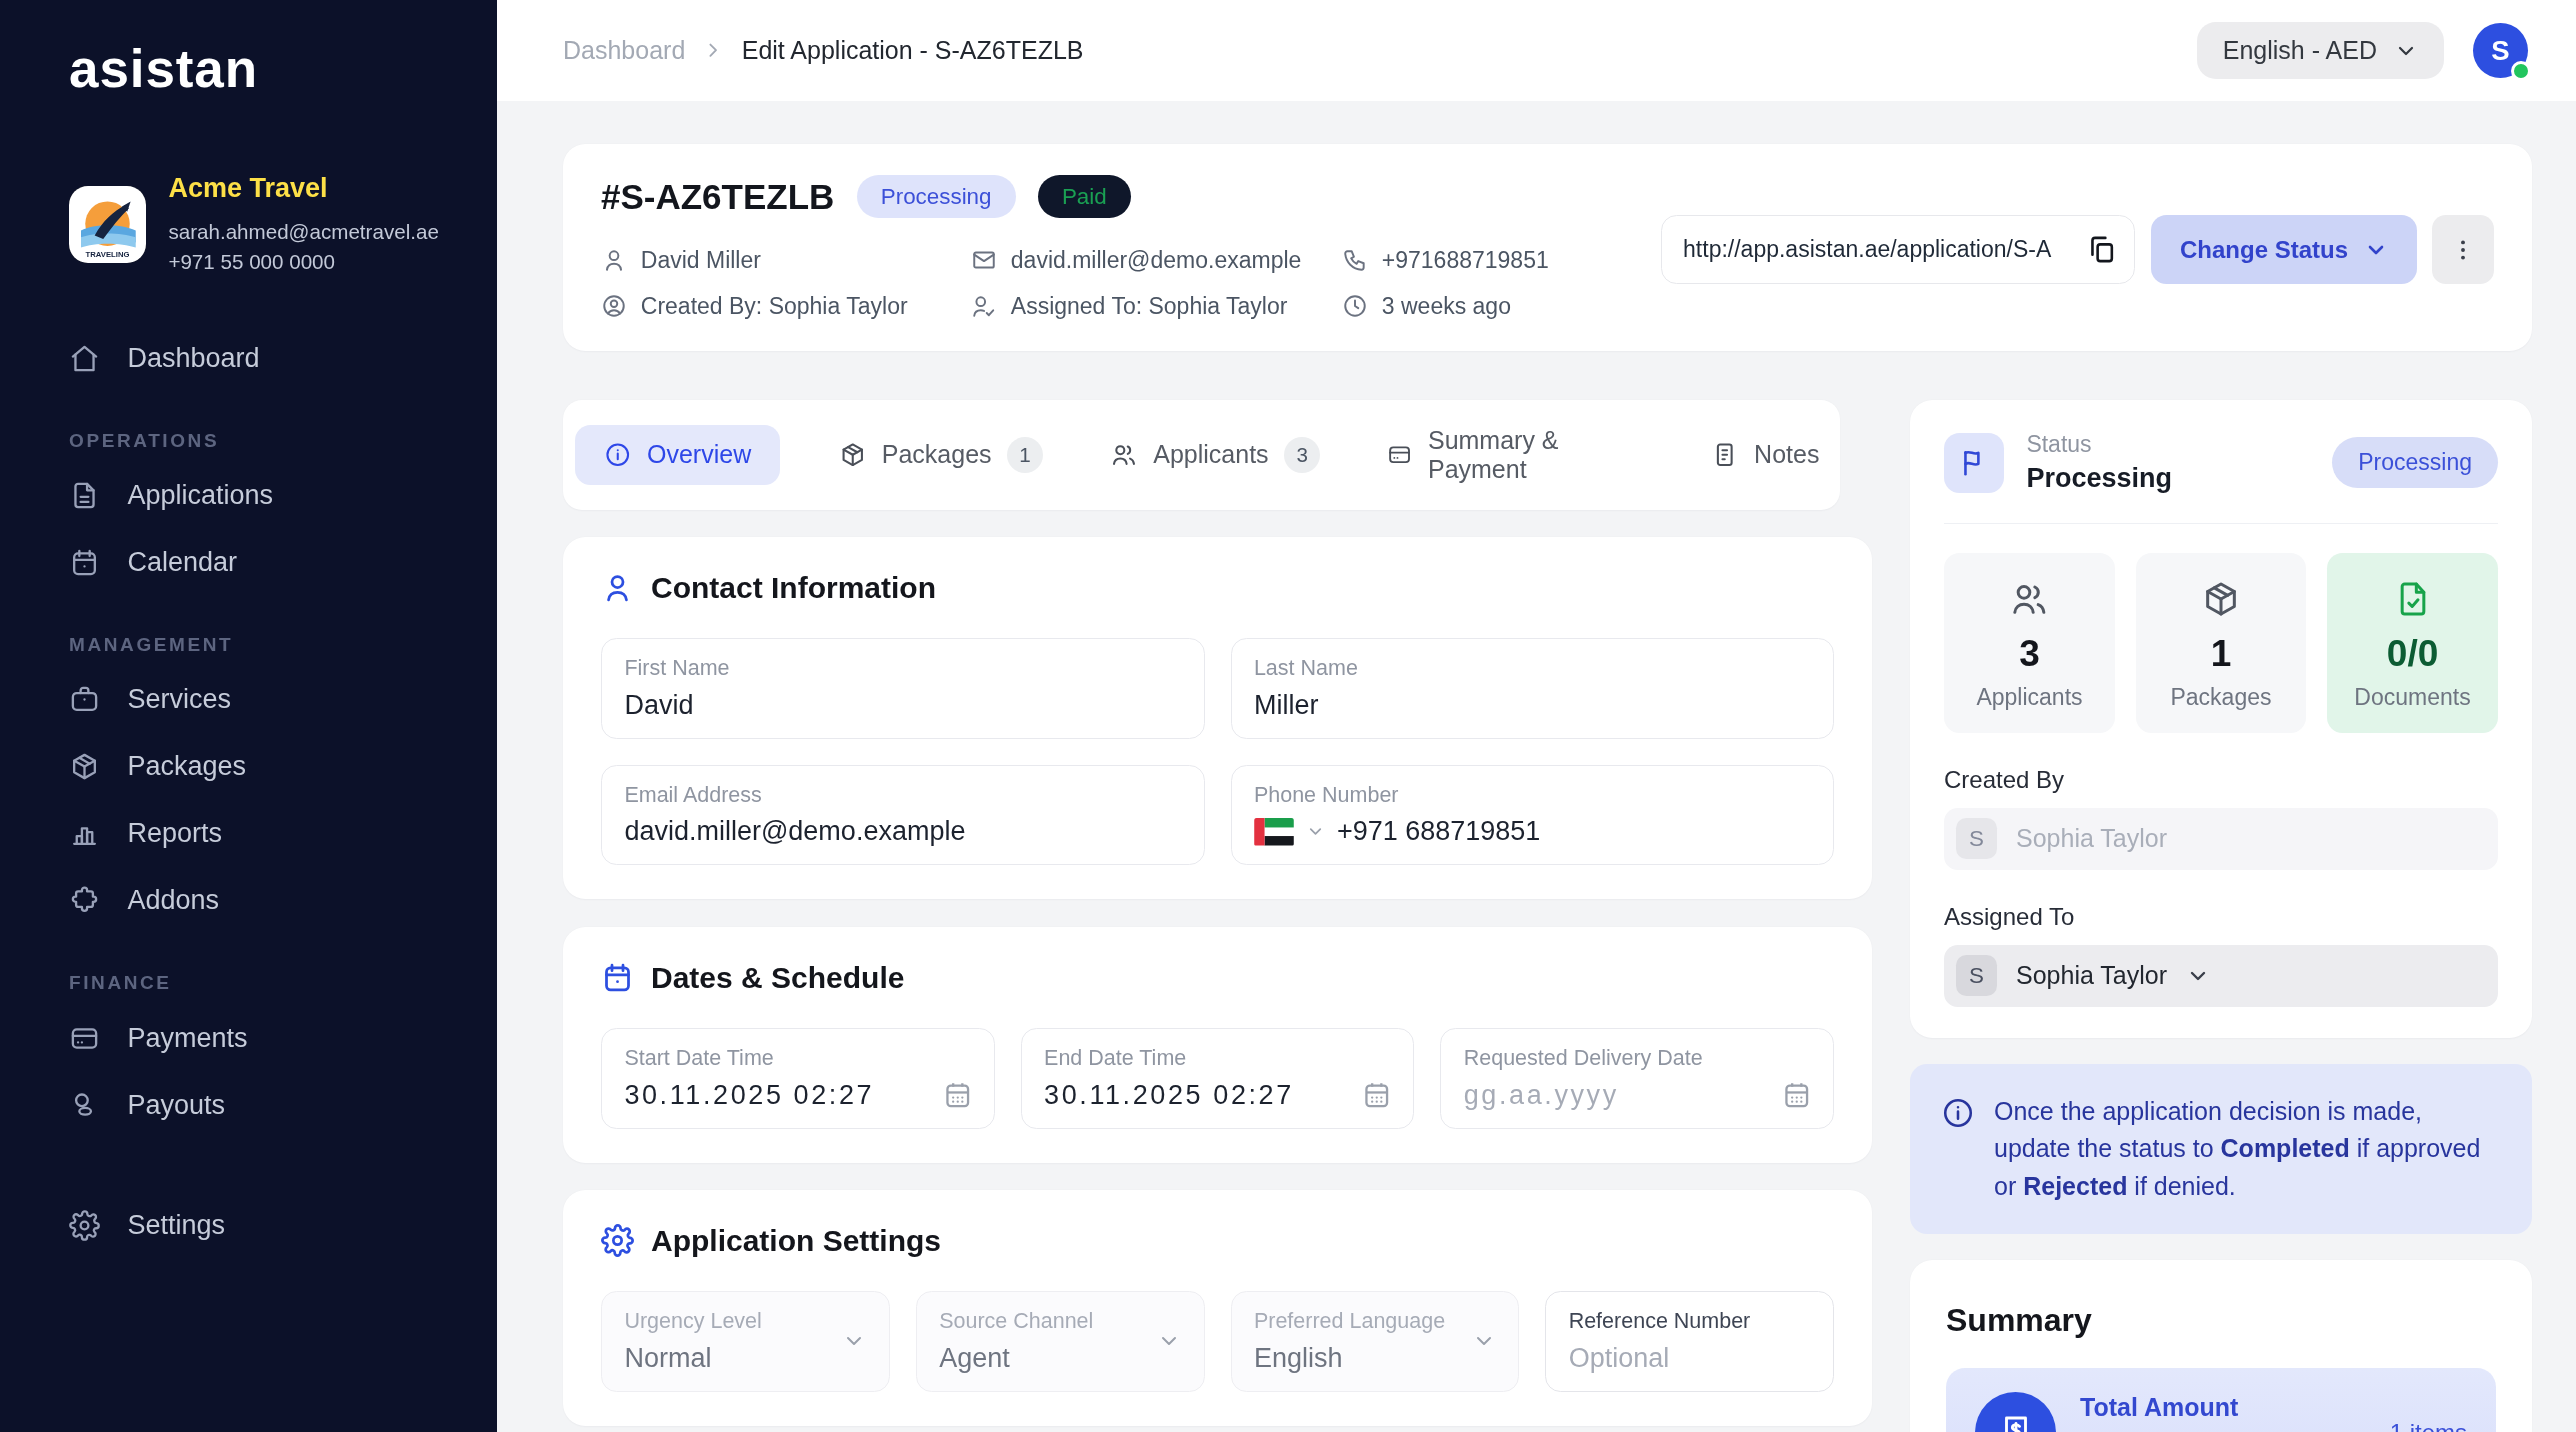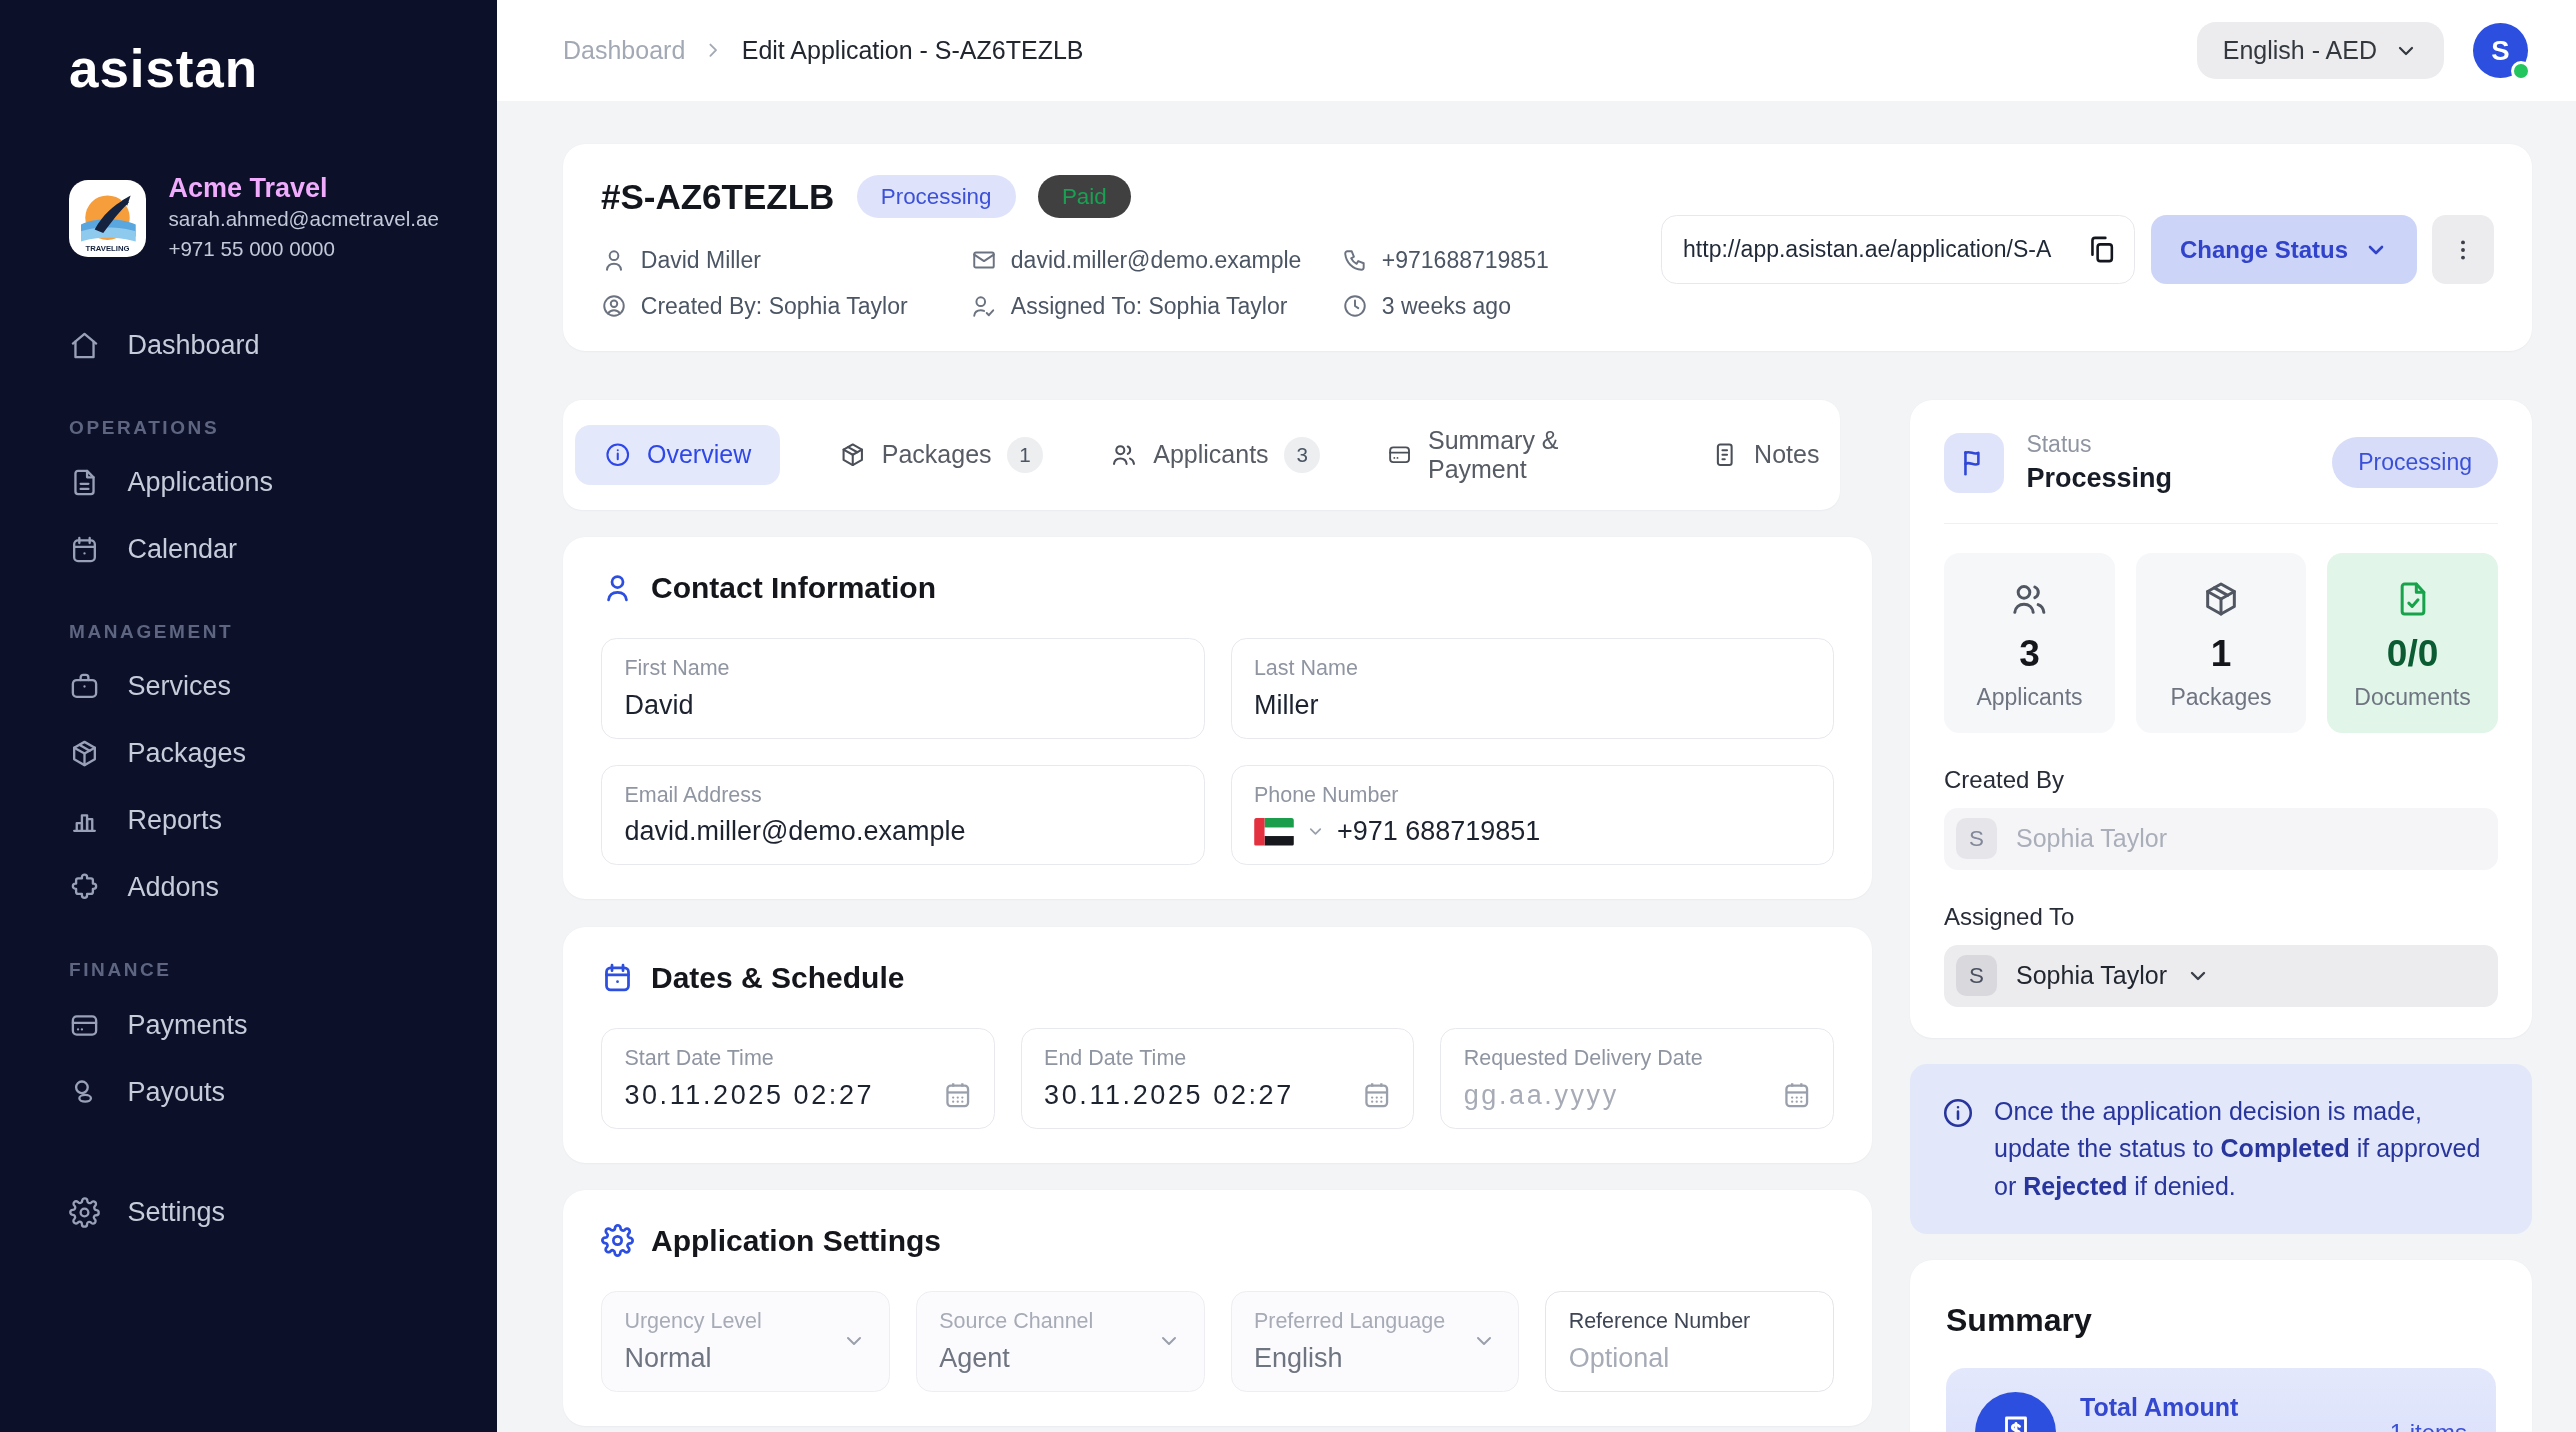--- a/index.html
+++ b/index.html
@@ -15,21 +15,21 @@
   
   .sidebar {
     position:absolute; left:0; top:0; width:497px; height:1432px;
     background:#0c1129; color:#c7cdda; padding:38px 0 0 0;
   }
   .logo { font-size:53px; font-weight:800; color:#ffffff; letter-spacing:0.9px; padding-left:69px; }
   .account { display:flex; gap:22.4px; align-items:center; padding:74px 26px 0 69px; }
   .account-logo {
     width:77px; height:77px; border-radius:19px; background:#000000; overflow:hidden; flex-shrink:0;
   }
-  .account-name { font-size:27px; font-weight:700; color:#f0abfc; margin-bottom:0; }
+  .account-name { font-size:27px; font-weight:700; color:#fde047; margin-bottom:13px; }
   .account-line { font-size:20.6px; color:#c3c9d8; line-height:1.45; }
   .menu { margin-top:48px; padding-left:69px; }
   .menu-item { display:flex; align-items:center; gap:27.5px; height:67px; font-size:27px; color:#c6ccda; cursor:pointer; }
   .menu-item svg { width:31px; height:31px; color:#99a1b8; }
   .menu-section { font-size:19px; letter-spacing:2.6px; color:#5d6580; margin:38px 0 10.3px 0; font-weight:600; }
   .menu-gap { height:53px; }
 
   
   .topbar {
     position:absolute; left:497px; top:0; width:2079px; height:101px; background:#ffffff;
@@ -54,21 +54,21 @@
   .content { position:absolute; left:563px; top:144px; width:1969px; }
 
   .card { background:#ffffff; border-radius:22.4px; box-shadow:0 0.9px 1.7px rgba(16,24,40,.04); }
 
   
   .head-card { padding:31px 38px; display:flex; justify-content:space-between; }
   .title-row { display:flex; align-items:center; gap:22.4px; }
   .app-id { font-size:35px; font-weight:800; color:#13161d; }
   .badge { font-size:22.4px; font-weight:500; padding:8.6px 24px; border-radius:859px; }
   .badge-processing { background:#dee3fb; color:#3c50d8; }
-  .badge-paid { background:#404040; color:#1aa053; }
+  .badge-paid { background:#0f172a; color:#1aa053; }
   .meta-grid { display:grid; grid-template-columns:370px 371px auto; row-gap:19px; margin-top:29px; }
   .meta-item { display:flex; gap:13.8px; font-size:23px; color:#4b5563; }
   .meta-item svg { width:26px; height:26px; color:#6b7280; flex-shrink:0; }
   .head-actions { display:flex; gap:15.5px; align-items:flex-start; padding-top:40px; }
   .url-box { width:474px; height:69px; border:1.7px solid #e7e8ec; border-radius:15.5px;
     display:flex; align-items:center; padding:0 17px 0 20.6px; gap:10.3px; }
   .url-box input { border:none; outline:none; font-size:23px; color:#1f2937; width:100%;
     font-family:"Liberation Sans", sans-serif; background:transparent; }
   .url-box svg { width:31px; height:31px; color:#13161d; flex-shrink:0; cursor:pointer; }
   .btn-status { height:69px; background:#ccd4f7; color:#3243cb; border:none; border-radius:15.5px;

